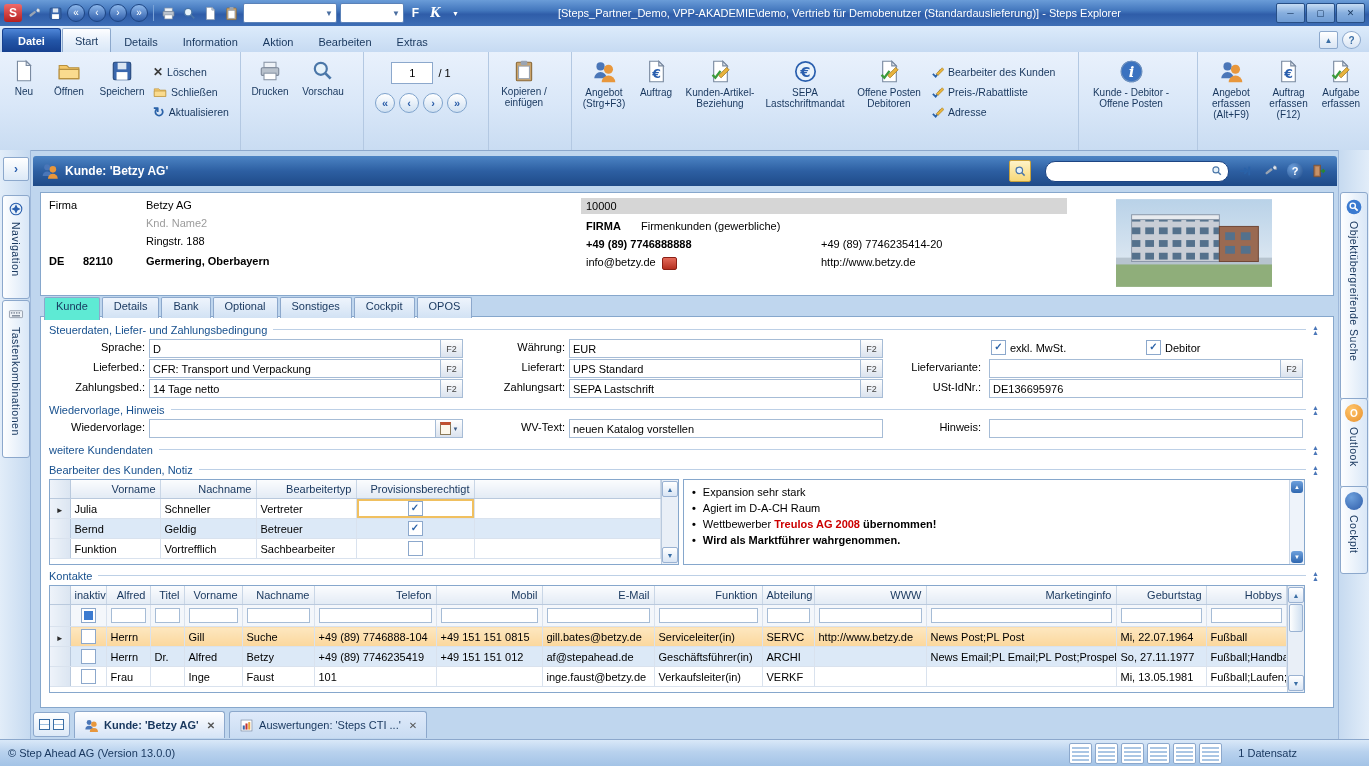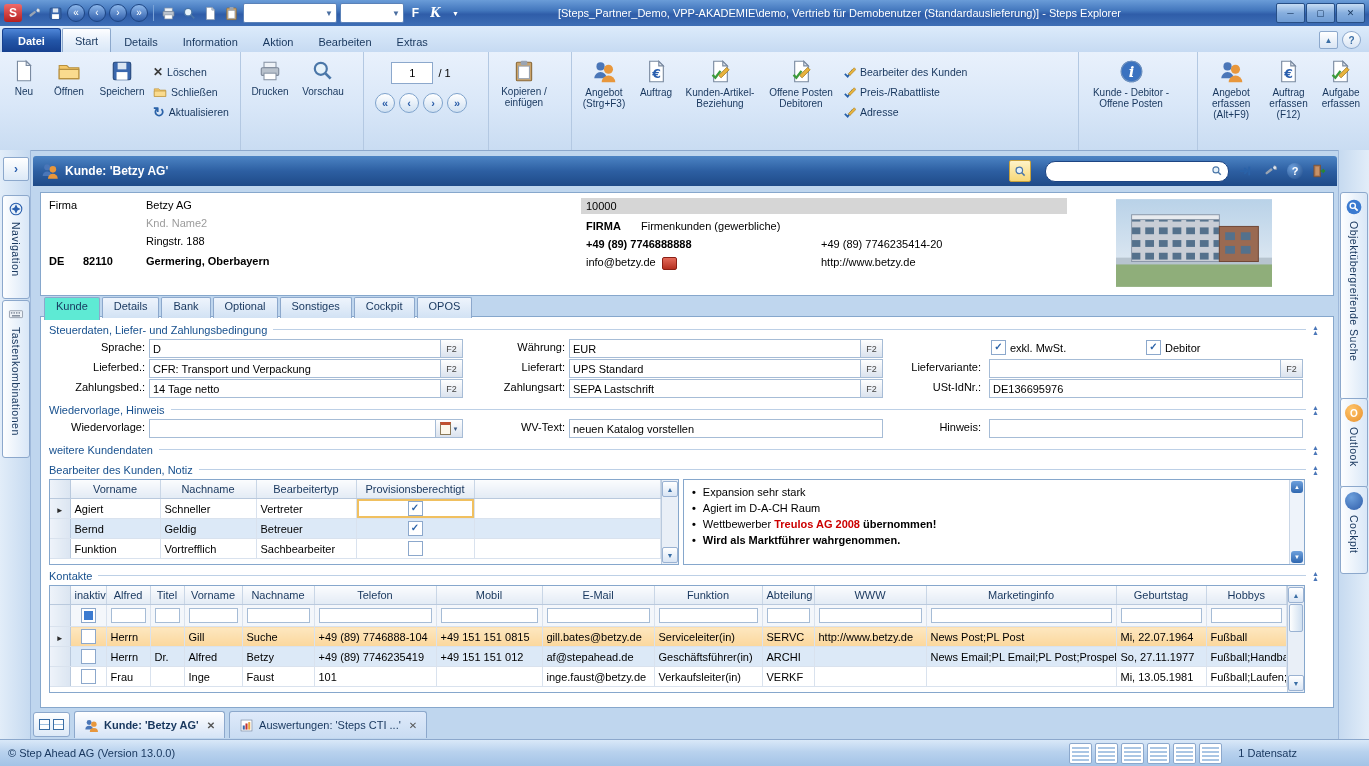--- a/index.html
+++ b/index.html
@@ -78,21 +78,21 @@
   .f2b{width:21px;height:17px;border:1px solid #a6bcd6;border-left:0;background:linear-gradient(#fefefe,#dbe3ee);font-size:9px;color:#444;display:flex;align-items:center;justify-content:center;flex:0 0 auto}
   .addon{width:26px;height:17px;border:1px solid #a6bcd6;border-left:0;background:linear-gradient(#fefefe,#dbe3ee);display:flex;align-items:center;justify-content:center;gap:2px;flex:0 0 auto}
   .calic{width:9px;height:9px;border:1px solid #8a7a5a;border-top:3px solid #c05030;background:#fdf8ec}
   .ddg{font-size:6px;color:#3a5a84}
   .cbrow{position:absolute;display:flex;align-items:center;gap:4px;height:17px}
   .cb{width:13px;height:13px;border:1px solid #8ca8cc;background:#fff;font-size:10px;line-height:11px;font-weight:bold;color:#2a62a8;text-align:center;flex:0 0 auto}
   .cb.ind{background:#3a7ad0;box-shadow:inset 0 0 0 2px #fff}
   
   .gridwrap{position:absolute;display:flex;border:1px solid #86a7cc;background:#fff;overflow:hidden}
   table.grid{border-collapse:collapse;table-layout:fixed;font-size:11px;align-self:flex-start}
-  .grid th{background:linear-gradient(#fbfcfe,#e3ebf5);border-right:1px solid #c9d6e6;border-bottom:1px solid #b9c9dd;font-weight:normal;text-align:center;padding:1px 4px;height:16px;color:#17365d;white-space:nowrap;overflow:hidden}
+  .grid th{background:linear-gradient(#fbfcfe,#e3ebf5);border-right:1px solid #c9d6e6;border-bottom:1px solid #b9c9dd;font-weight:normal;text-align:right;padding:1px 4px;height:16px;color:#17365d;white-space:nowrap;overflow:hidden}
   .grid td{border-right:1px solid #d9e2ee;border-bottom:1px solid #d9e2ee;padding:1px 4px;height:17px;white-space:nowrap;overflow:hidden}
   .grid .sel{background:linear-gradient(90deg,#eef3fa,#dbe5f1);border-right:1px solid #b9c9dd;text-align:center;padding:1px 2px}
   tr.alt td{background:#dce9f7}
   tr.alt td.sel,tr.hot td.sel{background:linear-gradient(90deg,#eef3fa,#dbe5f1)}
   tr.hot td{background:linear-gradient(#fde7c0,#fbd79c)}
   .mark{color:#2a2a2a;font-size:8px}
   .fltr td{height:19px;background:#f4f7fb}
   .fltr input{width:100%;height:15px;border:1px solid #a6bcd6;font-size:10px;font-family:inherit;box-sizing:border-box}
   .cbc{display:flex;justify-content:center}
   .fc{box-shadow:inset 0 0 0 2px #f0c060}
@@ -391,20 +391,26 @@
           <svg width="25" height="25" viewBox="0 0 22 22">
             <use href="#g-doceuro"></use>
           </svg>
           <span>Auftrag</span>
         </div>
       <div class="rbtn" style="width:82px">
           <svg width="25" height="25" viewBox="0 0 22 22">
             <use href="#g-docpen"></use>
           </svg>
           <span>Kunden-Artikel-Beziehung</span>
+        </div>
+      <div class="rbtn" style="width:88px">
+          <svg width="25" height="25" viewBox="0 0 22 22">
+            <use href="#g-euro"></use>
+          </svg>
+          <span>SEPA Lastschriftmandat</span>
         </div>
       <div class="rbtn" style="width:80px">
           <svg width="25" height="25" viewBox="0 0 22 22">
             <use href="#g-docpen"></use>
           </svg>
           <span>Offene Posten Debitoren</span>
         </div>
       <div class="smlcol">
         <div class="rsml">
             <svg width="13" height="13" viewBox="0 0 14 14">
@@ -688,21 +694,21 @@
             <tr>
           <th class="sel"></th>
           <th>Vorname</th>
           <th>Nachname</th>
           <th>Bearbeitertyp</th>
           <th>Provisionsberechtigt</th>
           <th></th>
         </tr>
         <tr>
           <td class="sel"><span class="mark">►</span></td>
-          <td>Agiert</td>
+          <td>Julia</td>
           <td>Schneller</td>
           <td>Vertreter</td>
           <td class="fc">
                 <span class="cbc">
                   <span class="cb">✓</span>
                 </span>
               </td>
           <td></td>
         </tr>
         <tr class="alt">

